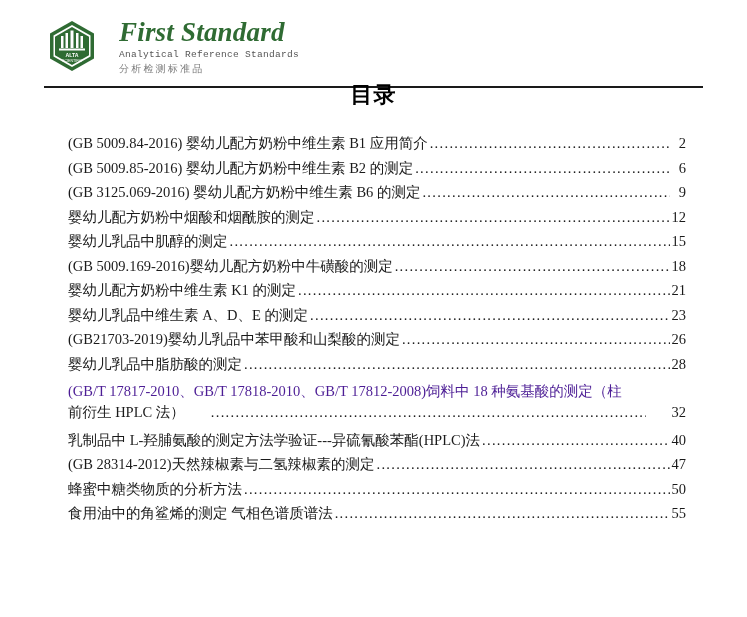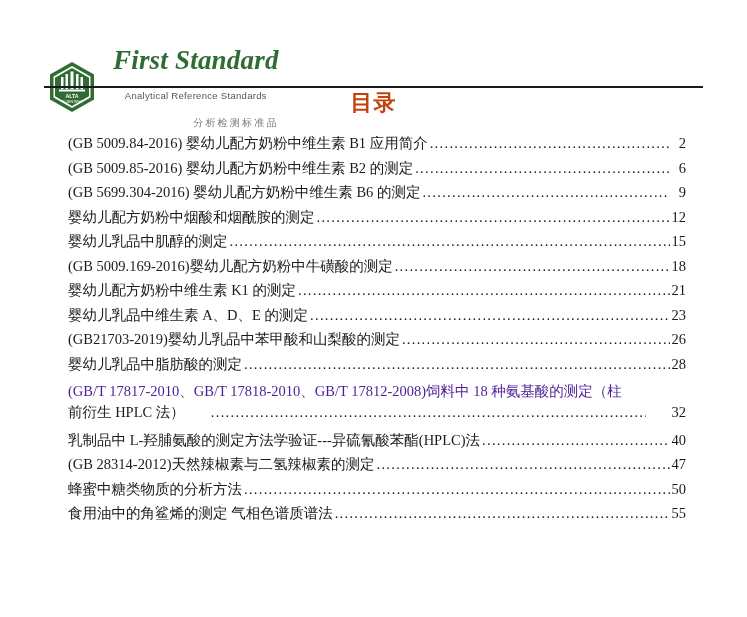--- a/index.html
+++ b/index.html
@@ -18,24 +18,24 @@
     position: relative;
     width: 747px;
     height: 617px;
     background: #ffffff;
   }
 
   
   .header {
     position: absolute;
     left: 45px;
-    top: 44px;
+    top: 16px;
     display: flex;
     align-items: center;
-    gap: 14px;
+    gap: 20px;
   }
   .logo-mark {
     position: relative;
     width: 54px;
     height: 54px;
   }
   .logo-mark svg { display: block; }
 
   .logo-text {
     display: flex;
@@ -46,56 +46,56 @@
   .brand-name {
     font-family: "Liberation Serif", serif;
     font-style: italic;
     font-weight: 700;
     font-size: 27px;
     line-height: 1.05;
     color: #2f6b33;
     letter-spacing: 0.2px;
   }
   .brand-sub {
-    font-family: Liberation Sans, sans-serif;
+    font-family: Liberation Mono, monospace;
     font-size: 9.5px;
     color: #555555;
     letter-spacing: 0.3px;
-    margin-top: 16px;
+    margin-top: 3px;
     text-align: center;
   }
   .brand-sub-cn {
     font-family: "Liberation Sans", sans-serif;
     font-size: 10px;
     color: #7a7a7a;
     letter-spacing: 2.2px;
-    margin-top: 15px;
-    text-align: right;
+    margin-top: 2px;
+    text-align: left;
   }
 
   .rule {
     position: absolute;
     left: 44px;
     top: 86px;
     width: 659px;
     height: 2px;
     background: #1a1a1a;
   }
 
   
   .doc-title {
     position: absolute;
     left: 0;
-    top: 88px;
+    top: 80px;
     width: 747px;
     text-align: center;
     font-family: "Liberation Sans", sans-serif;
     font-weight: 700;
     font-size: 22px;
-    color: #c2410c;
+    color: #000000;
     letter-spacing: 1px;
   }
 
   
   .toc {
     position: absolute;
     left: 68px;
     top: 136px;
     width: 618px;
   }
@@ -196,21 +196,21 @@
       <span class="toc-page">2</span>
     </div>
 
     <div class="toc-entry">
       <span class="toc-label">(GB 5009.85-2016)  婴幼儿配方奶粉中维生素 B2 的测定</span>
       <span class="toc-dots">........................................................................................................................................................................</span>
       <span class="toc-page">6</span>
     </div>
 
     <div class="toc-entry">
-      <span class="toc-label">(GB 5699.304-2016)  婴幼儿配方奶粉中维生素 B6 的测定</span>
+      <span class="toc-label">(GB 3125.069-2016)  婴幼儿配方奶粉中维生素 B6 的测定</span>
       <span class="toc-dots">........................................................................................................................................................................</span>
       <span class="toc-page">9</span>
     </div>
 
     <div class="toc-entry">
       <span class="toc-label">婴幼儿配方奶粉中烟酸和烟酰胺的测定</span>
       <span class="toc-dots">........................................................................................................................................................................</span>
       <span class="toc-page">12</span>
     </div>
 

